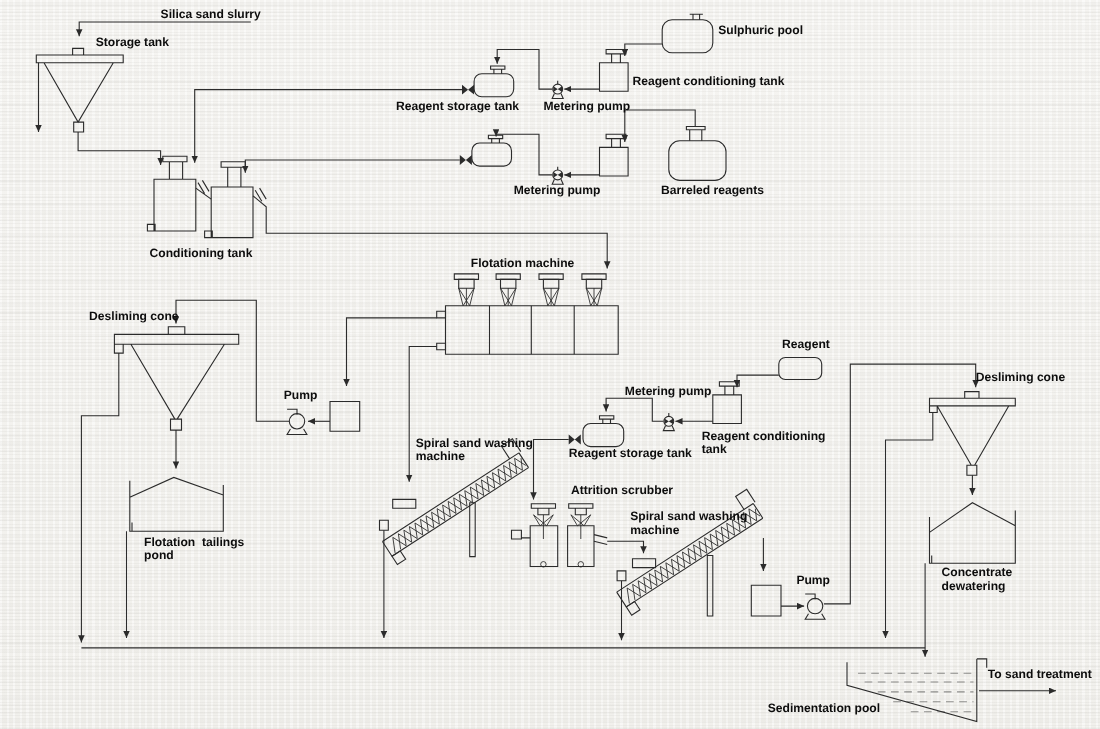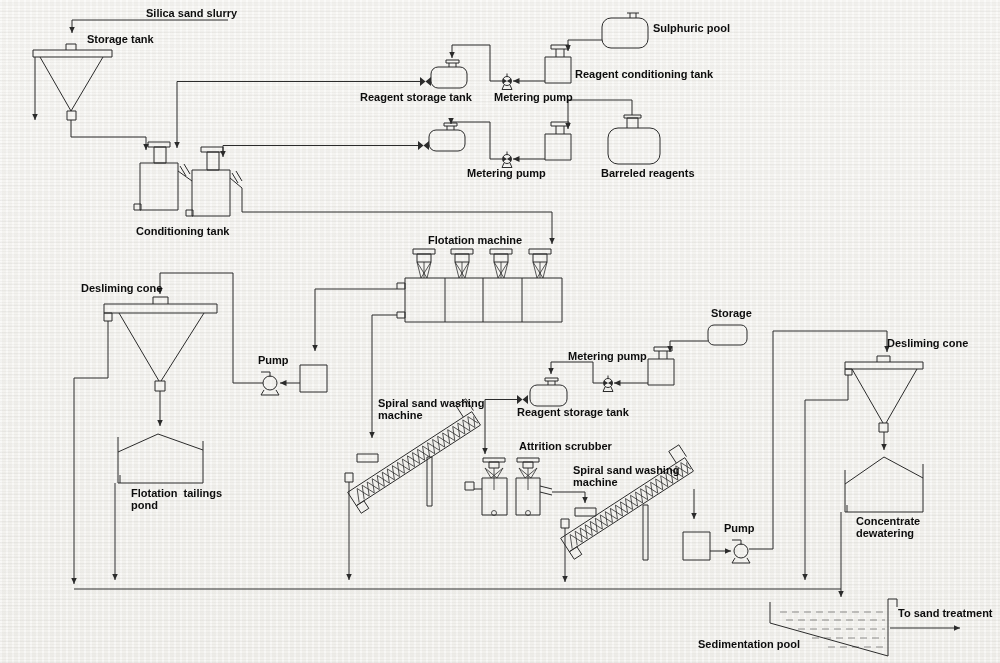--- a/index.html
+++ b/index.html
@@ -233,21 +233,23 @@
 <div class="lbl" style="left:467px;top:167px">Metering pump</div>
 <div class="lbl" style="left:601px;top:167px">Barreled reagents</div>
 <div class="lbl" style="left:136px;top:225px">Conditioning tank</div>
 <div class="lbl" style="left:428px;top:234px">Flotation machine</div>
 <div class="lbl" style="left:81px;top:282px">Desliming cone</div>
 <div class="lbl" style="left:258px;top:354px">Pump</div>
 <div class="lbl" style="left:378px;top:397px">Spiral sand washing
 machine</div>
 <div class="lbl" style="left:517px;top:406px">Reagent storage tank</div>
 <div class="lbl" style="left:568px;top:350px">Metering pump</div>
-<div class="lbl" style="left:711px;top:307px">Storage</div>
+<div class="lbl" style="left:638px;top:391px">Reagent conditioning
+tank</div>
+<div class="lbl" style="left:711px;top:307px">Reagent</div>
 <div class="lbl" style="left:519px;top:440px">Attrition scrubber</div>
 <div class="lbl" style="left:573px;top:464px">Spiral sand washing
 machine</div>
 <div class="lbl" style="left:724px;top:522px">Pump</div>
 <div class="lbl" style="left:887px;top:337px">Desliming cone</div>
 <div class="lbl" style="left:131px;top:487px">Flotation  tailings
 pond</div>
 <div class="lbl" style="left:856px;top:515px">Concentrate
 dewatering</div>
 <div class="lbl" style="left:698px;top:638px">Sedimentation pool</div>

